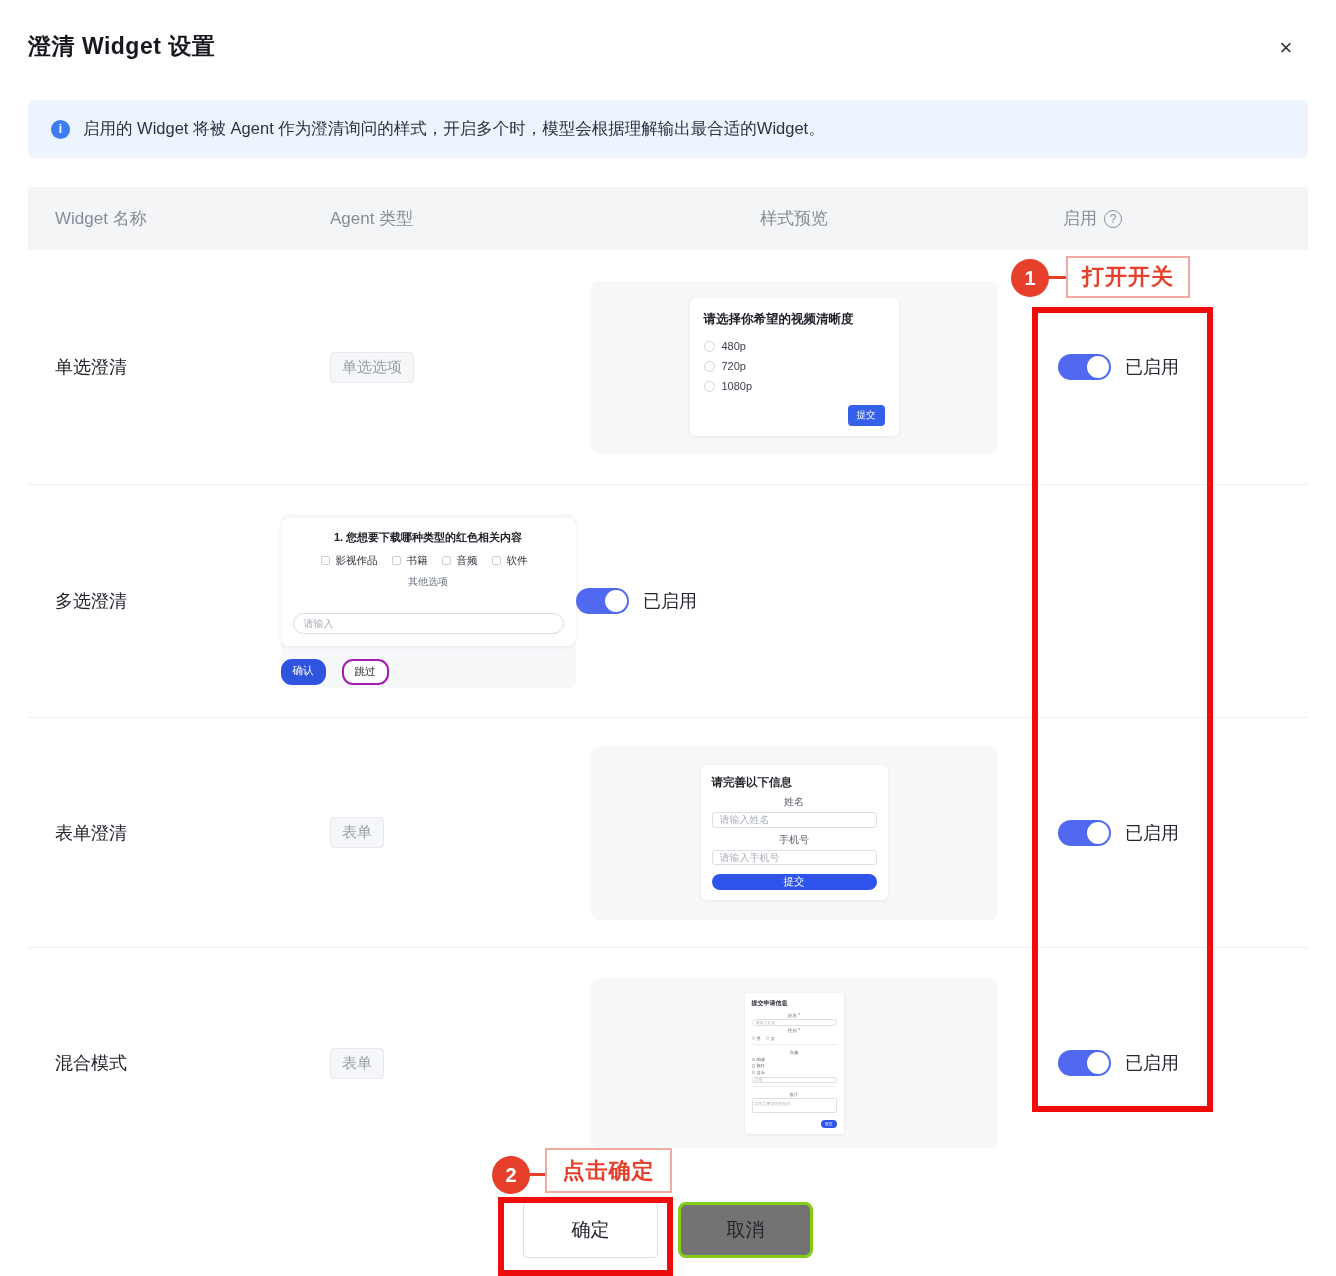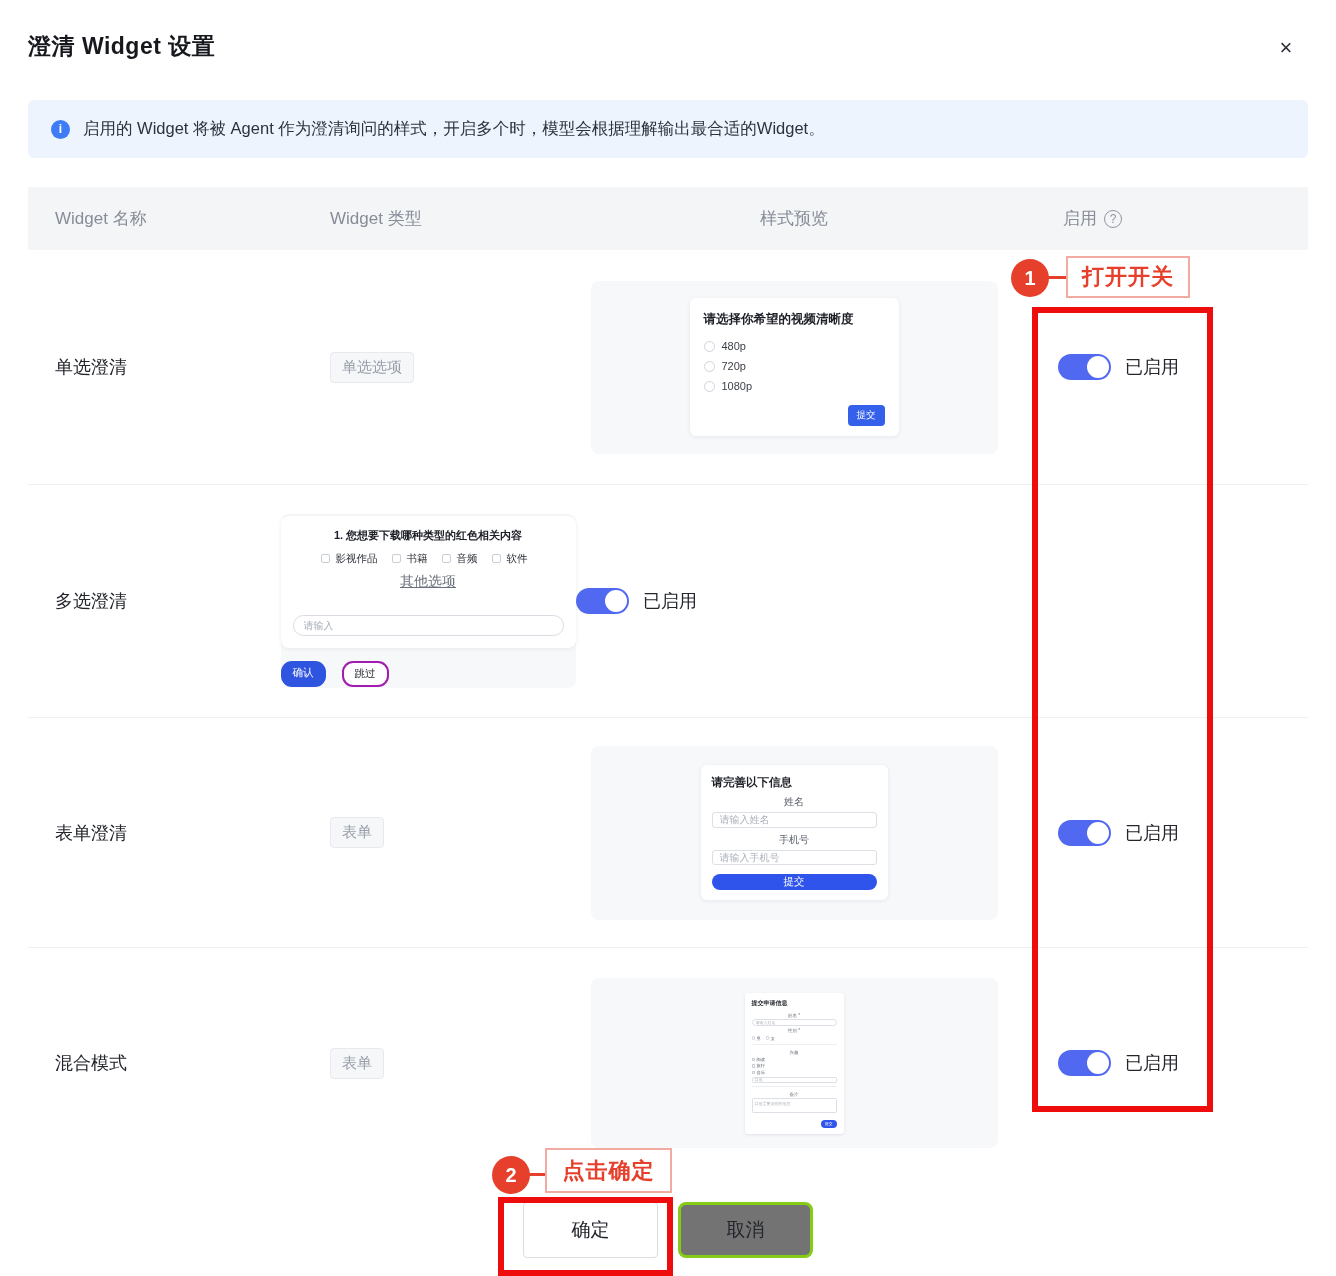--- a/index.html
+++ b/index.html
@@ -59,21 +59,21 @@
   .card1 .sub { align-self:flex-end; margin-top:auto; background:#3560ea; color:#fff; font-size:9.5px;
     padding:4px 9px; border-radius:4px; }
 
   
   .mwrap { width:295px; display:flex; flex-direction:column; }
   .card2 { width:295px; background:#fff; border-radius:8px; box-shadow:0 1px 4px rgba(30,40,70,.08); padding:12px 12px 12px; }
   .card2 .t { font-size:11px; font-weight:700; color:#1c1f26; text-align:center; margin-bottom:9px; }
   .ckrow { display:flex; justify-content:center; align-items:center; gap:6px; margin-bottom:7px; }
   .ck { width:9px; height:9px; border:1px solid #c9ced6; border-radius:2px; background:#fff; flex:0 0 auto; }
   .ckl { font-size:10.5px; color:#2a2e36; margin-right:8px; }
-  .other-l { text-align:center; font-size:14px; color:#6a707b; margin-bottom:24px;text-decoration:underline; }
+  .other-l { text-align:center; font-size:10px; color:#6a707b; margin-bottom:24px; }
   .pill-input { width:100%; height:21px; border:1px solid #d9dce2; border-radius:11px; padding:0 10px; font-size:10px;
     color:#2a2e36; background:#fff; outline:none; font-family:inherit; }
   .pill-input::placeholder { color:#a7adb8; }
   .mbtns { display:flex; gap:16px; margin-top:13px; }
   .btn-confirm { background:#2f54e0; color:#fff; border-radius:11px; font-size:10.5px; padding:5px 12px; }
   .btn-skip { background:#fff; color:#2a2e36; border:2px solid #a21caf; border-radius:11px; font-size:10.5px; padding:4px 11px; }
 
   
   .card3 { width:187px; height:135px; background:#fff; border-radius:6px; box-shadow:0 1px 4px rgba(30,40,70,.08);
     padding:10px 11px; display:flex; flex-direction:column; }
@@ -136,21 +136,21 @@
   <div class="dlg-title">澄清 Widget 设置</div>
   <div class="dlg-close">×</div>
 
   <div class="banner">
     <span class="info-ic">i</span>
     <span class="banner-text">启用的 Widget 将被 Agent 作为澄清询问的样式，开启多个时，模型会根据理解输出最合适的Widget。</span>
   </div>
 
   <div class="thead">
     <div class="th-name">Widget 名称</div>
-    <div class="th-type">Widget 类型</div>
+    <div class="th-type">Agent 类型</div>
     <div class="th-preview">样式预览</div>
     <div class="th-enable">
       <span>启用</span>
       <span class="q-ic">?</span>
     </div>
   </div>
 
   <div class="tbody">
 
     <div class="row r1 sep">

